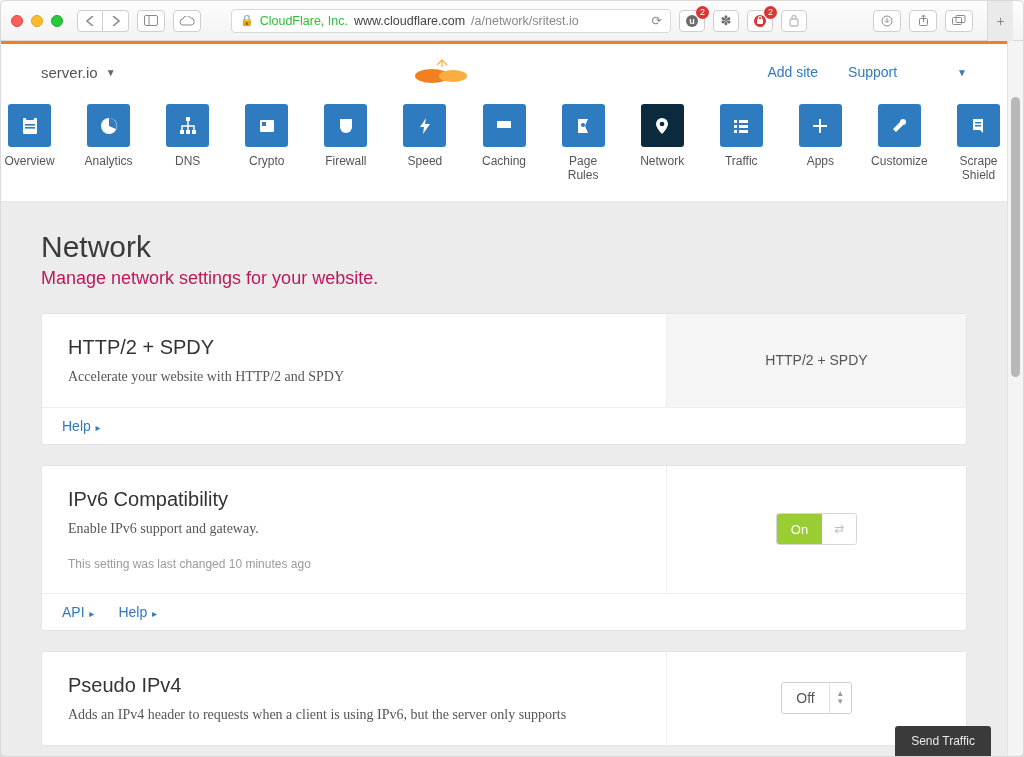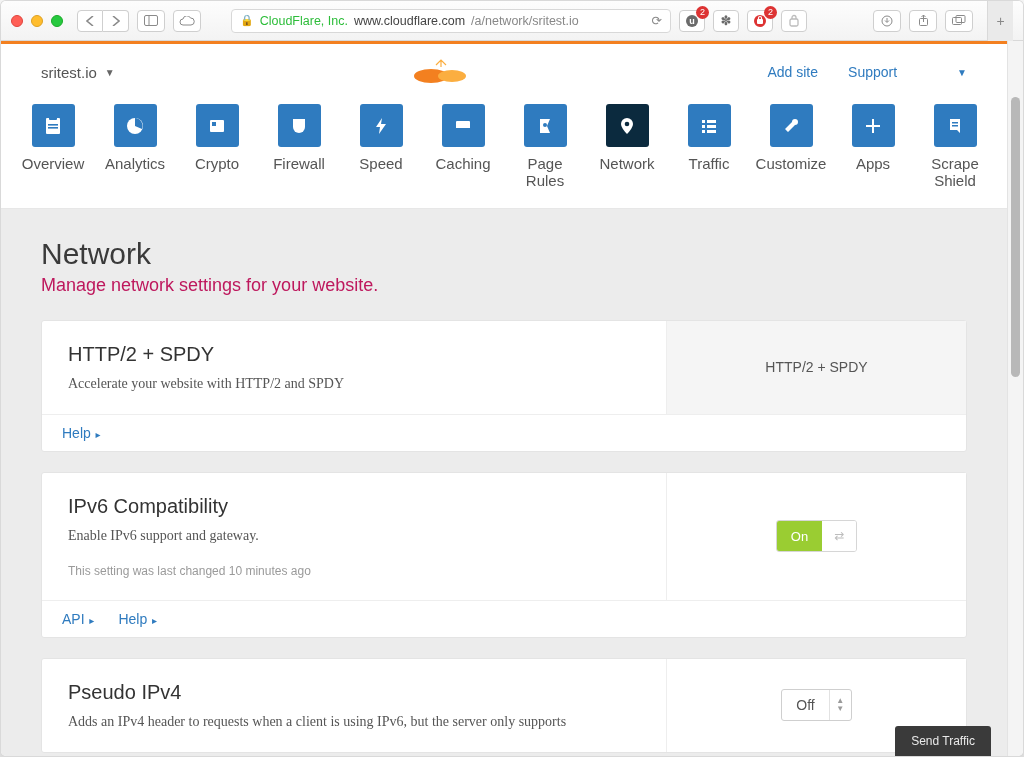--- a/index.html
+++ b/index.html
@@ -76,21 +76,21 @@
   .site-picker .caret{font-size:10px;color:#666;}
   .logo{margin:0 auto;}
   .hdr-links{display:flex;gap:30px;align-items:center;font-size:14px;}
   .hdr-links a{color:#2f7bbf;text-decoration:none;}
   .hdr-caret{color:#2f7bbf;font-size:10px;margin-left:30px;}
   
   .cf-nav{display:flex;justify-content:center;gap:22px;padding:4px 0 18px;background:#fff;border-bottom:1px solid #e7e7e7;}
   .cf-nav .item{display:flex;flex-direction:column;align-items:center;width:60px;gap:8px;cursor:pointer;}
   .cf-nav .tile{width:43px;height:43px;border-radius:3px;background:#2f7bbf;display:flex;align-items:center;justify-content:center;color:#fff;}
   .cf-nav .item.active .tile{background:#0b2a3e;}
-  .cf-nav .label{font-size:15px;color:#555;text-align:center;line-height:1.15;}
+  .cf-nav .label{font-size:12px;color:#555;text-align:center;line-height:1.15;}
   
   .content{padding:28px 40px 0 40px;}
   .page-title{font-size:30px;font-weight:400;color:#3a3a3a;margin-bottom:4px;}
   .page-sub{font-size:18px;color:#be185d;font-weight:300;margin-bottom:24px;}
   .card{background:#fff;border:1px solid #e4e4e4;border-radius:3px;margin-bottom:20px;}
   .card-body{display:flex;}
   .card-left{flex:1;padding:22px 26px;}
   .card-left h3{font-size:20px;font-weight:400;color:#333;margin-bottom:10px;}
   .card-left .desc{font-size:14px;color:#555;margin-bottom:0;font-family:Liberation Serif, serif;}
   .card-left .meta{font-size:12px;color:#9a9a9a;margin-top:20px;}
@@ -195,21 +195,21 @@
     </div>
     <div class="newtab">+</div>
   </div>
 
   <div class="viewport">
     <div class="page">
       <div class="orange-bar"></div>
 
       <div class="cf-header">
         <div class="site-picker">
-          <span>sritest.io</span>
+          <span>server.io</span>
           <span class="caret">▼</span>
         </div>
         <div class="logo">
           <svg width="58" height="26" viewBox="0 0 58 26">
             <ellipse cx="19" cy="18" rx="17" ry="7" fill="#f38020"></ellipse>
             <ellipse cx="40" cy="18" rx="14" ry="6" fill="#fbae40"></ellipse>
             <path d="M24 7l5-5 5 5M29 2v7" stroke="#fbae40" stroke-width="1.2" fill="none"></path>
           </svg>
         </div>
         <div class="hdr-links">
@@ -232,20 +232,32 @@
             <div class="label">Overview</div>
           </div>
         <div class="item">
             <div class="tile">
               <svg width="20" height="20" viewBox="0 0 20 20">
                 <circle cx="10" cy="10" r="8" fill="#fff"></circle>
                 <path d="M10 10V2A8 8 0 0 1 17 13z" fill="#2f7bbf"></path>
               </svg>
             </div>
             <div class="label">Analytics</div>
+          </div>
+        <div class="item">
+            <div class="tile">
+              <svg width="20" height="20" viewBox="0 0 20 20" fill="#fff">
+                <rect x="8" y="1" width="4" height="4"></rect>
+                <rect x="2" y="14" width="4" height="4"></rect>
+                <rect x="8" y="14" width="4" height="4"></rect>
+                <rect x="14" y="14" width="4" height="4"></rect>
+                <path d="M10 5v5M4 14v-4h12v4M10 10v4" stroke="#fff" stroke-width="1.5" fill="none"></path>
+              </svg>
+            </div>
+            <div class="label">DNS</div>
           </div>
         <div class="item">
             <div class="tile">
               <svg width="20" height="20" viewBox="0 0 20 20">
                 <rect x="3" y="4" width="14" height="12" rx="1" fill="#fff"></rect>
                 <rect x="5" y="6" width="4" height="4" fill="#2f7bbf"></rect>
               </svg>
             </div>
             <div class="label">Crypto</div>
           </div>
@@ -300,34 +312,34 @@
                 <rect x="3" y="9" width="3" height="3"></rect>
                 <rect x="8" y="9" width="9" height="3"></rect>
                 <rect x="3" y="14" width="3" height="3"></rect>
                 <rect x="8" y="14" width="9" height="3"></rect>
               </svg>
             </div>
             <div class="label">Traffic</div>
           </div>
         <div class="item">
             <div class="tile">
-              <svg width="20" height="20" viewBox="0 0 20 20">
-                <path d="M14 3a3 3 0 0 0-3 3l-7 7 3 3 7-7a3 3 0 0 0 3-3 3 3 0 0 0-3-3z" fill="#fff"></path>
-              </svg>
-            </div>
-            <div class="label">Customize</div>
-          </div>
-        <div class="item">
-            <div class="tile">
               <svg width="20" height="20" viewBox="0 0 20 20" fill="#fff">
                 <rect x="9" y="3" width="2" height="14"></rect>
                 <rect x="3" y="9" width="14" height="2"></rect>
               </svg>
             </div>
             <div class="label">Apps</div>
+          </div>
+        <div class="item">
+            <div class="tile">
+              <svg width="20" height="20" viewBox="0 0 20 20">
+                <path d="M14 3a3 3 0 0 0-3 3l-7 7 3 3 7-7a3 3 0 0 0 3-3 3 3 0 0 0-3-3z" fill="#fff"></path>
+              </svg>
+            </div>
+            <div class="label">Customize</div>
           </div>
         <div class="item">
             <div class="tile">
               <svg width="20" height="20" viewBox="0 0 20 20">
                 <path d="M5 3h10v14l-3-3H5z" fill="#fff"></path>
                 <rect x="7" y="6" width="6" height="1.5" fill="#2f7bbf"></rect>
                 <rect x="7" y="9" width="6" height="1.5" fill="#2f7bbf"></rect>
               </svg>
             </div>
             <div class="label" style="white-space:pre-line;">Scrape

